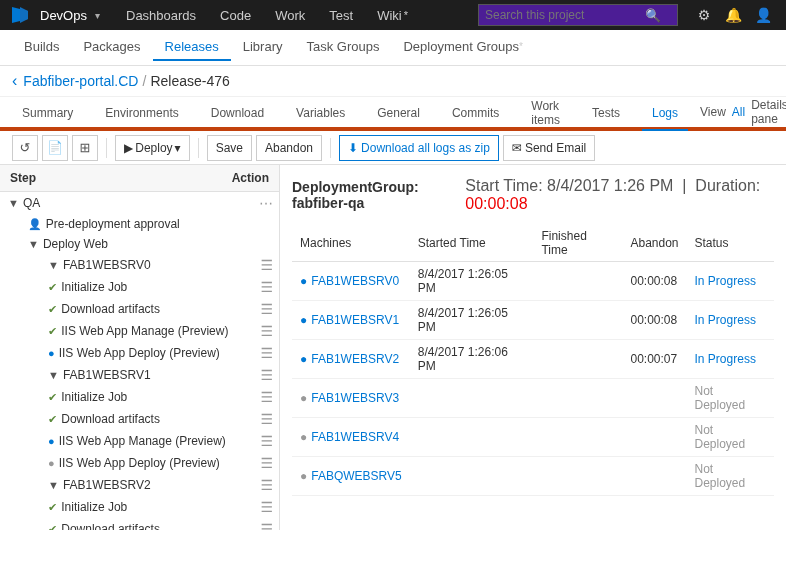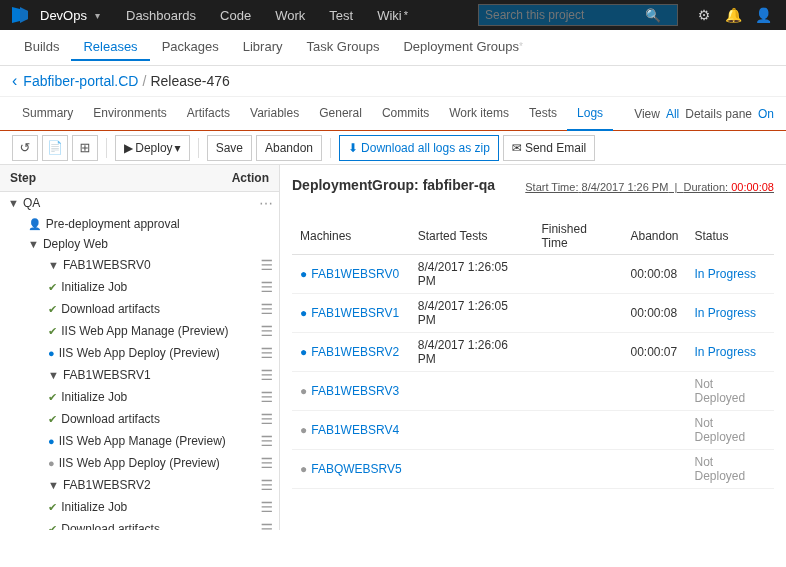--- a/index.html
+++ b/index.html
@@ -38,21 +38,21 @@
       height: 45px;
       display: flex;
       align-items: center;
       cursor: pointer;
       text-decoration: none;
     }
     .top-nav .nav-spacer { flex: 1; }
     .top-nav .search-box {
       display: flex;
       align-items: center;
-      background: #0c4a6e;
+      background: #4c1d95;
       border: 1px solid #555;
       height: 22px;
       padding: 0 6px;
       margin-right: 8px;
       min-width: 200px;
     }
     .top-nav .search-box input {
       background: transparent;
       border: none;
       color: #ccc;
@@ -115,26 +115,25 @@
       margin-right: 6px;
       font-size: 16px;
     }
     .breadcrumb a { color: #0078d4; text-decoration: none; }
     .breadcrumb .sep { margin: 0 4px; color: #999; }
     .breadcrumb .current { color: #333; font-weight: 500; }
 
     
     .content-tabs {
       display: flex;
-      align-items: center;
-      border-bottom: 1px solid #c2410c;
+      border-bottom: 4px solid #c2410c;
       padding: 0 12px;
       height: 34px;
       background: #fff;
-      gap: 0;
+      gap: 12px;
     }
     .content-tabs .tab {
       padding: 0 10px;
       height: 34px;
       display: flex;
       align-items: center;
       font-size: 12px;
       color: #555;
       cursor: pointer;
       border-bottom: 2px solid transparent;
@@ -242,33 +241,32 @@
     .icon-person { color: #555; }
 
     
     .right-panel {
       flex: 1;
       overflow-y: auto;
       padding: 12px;
     }
     .deployment-header {
       display: flex;
-      align-items: flex-end;
+      align-items: center;
       justify-content: space-between;
-      margin-bottom: 25px;
+      margin-bottom: 12px;
     }
     .deployment-title {
       font-size: 14px;
       font-weight: 600;
       color: #333;
     }
     .deployment-meta {
-      font-size: 11px;
+      font-size: 16px;
       color: #555;
-      text-decoration: underline;
     }
     .deployment-meta .duration { color: #e00; font-weight: 500; }
 
     .machines-table {
       width: 100%;
       border-collapse: collapse;
       font-size: 12px;
     }
     .machines-table th {
       text-align: left;
@@ -320,38 +318,38 @@
   <div class="icons">
     <div class="icon-btn">⚙</div>
     <div class="icon-btn">🔔</div>
     <div class="icon-btn">👤</div>
 
   </div>
 </div>
 
 <div class="sub-nav">
   <div class="tab">Builds</div>
+  <div class="tab">Packages</div>
   <div class="tab active">Releases</div>
-  <div class="tab">Packages</div>
   <div class="tab">Library</div>
   <div class="tab">Task Groups</div>
   <div class="tab">Deployment Groups<span style="color:#ccc;font-size:10px;">*</span></div>
 </div>
 
 <div class="breadcrumb">
   <span class="back-btn">‹</span>
   <a>Fabfiber-portal.CD</a>
   <span class="sep">/</span>
   <span class="current">Release-476</span>
 </div>
 
 <div class="content-tabs">
   <div class="tab">Summary</div>
   <div class="tab">Environments</div>
-  <div class="tab">Artifacts</div>
+  <div class="tab">Download</div>
   <div class="tab">Variables</div>
   <div class="tab">General</div>
   <div class="tab">Commits</div>
   <div class="tab">Work items</div>
   <div class="tab">Tests</div>
   <div class="tab active">Logs</div>
   <div class="right">
     <span>View</span>
     <a>All</a>
     <span>Details pane</span>
@@ -492,21 +490,21 @@
         &nbsp;|&nbsp;
         <span>Duration:</span>
         <span class="duration">00:00:08</span>
       </span>
     </div>
 
     <table class="machines-table">
       <thead>
         <tr>
           <th>Machines</th>
-          <th>Started Tests</th>
+          <th>Started Time</th>
           <th>Finished Time</th>
           <th>Abandon</th>
           <th>Status</th>
         </tr>
       </thead>
       <tbody id="machines-tbody">
           <tr>
     <td>
       <a class="machine-link">
         <span style="color:#0078d4;font-size:12px;">●</span>

